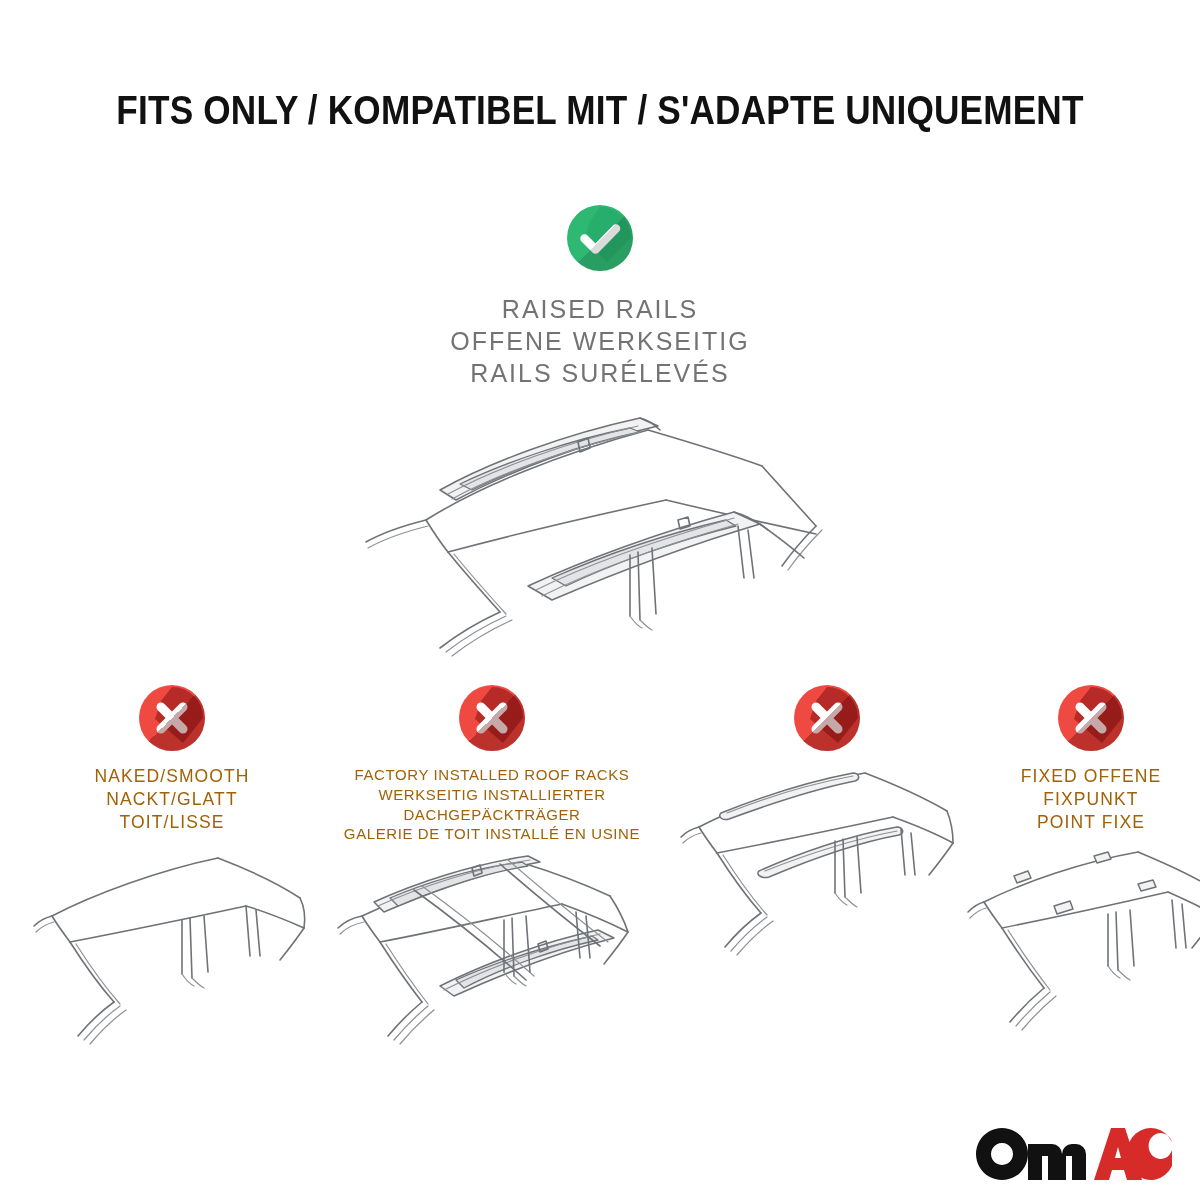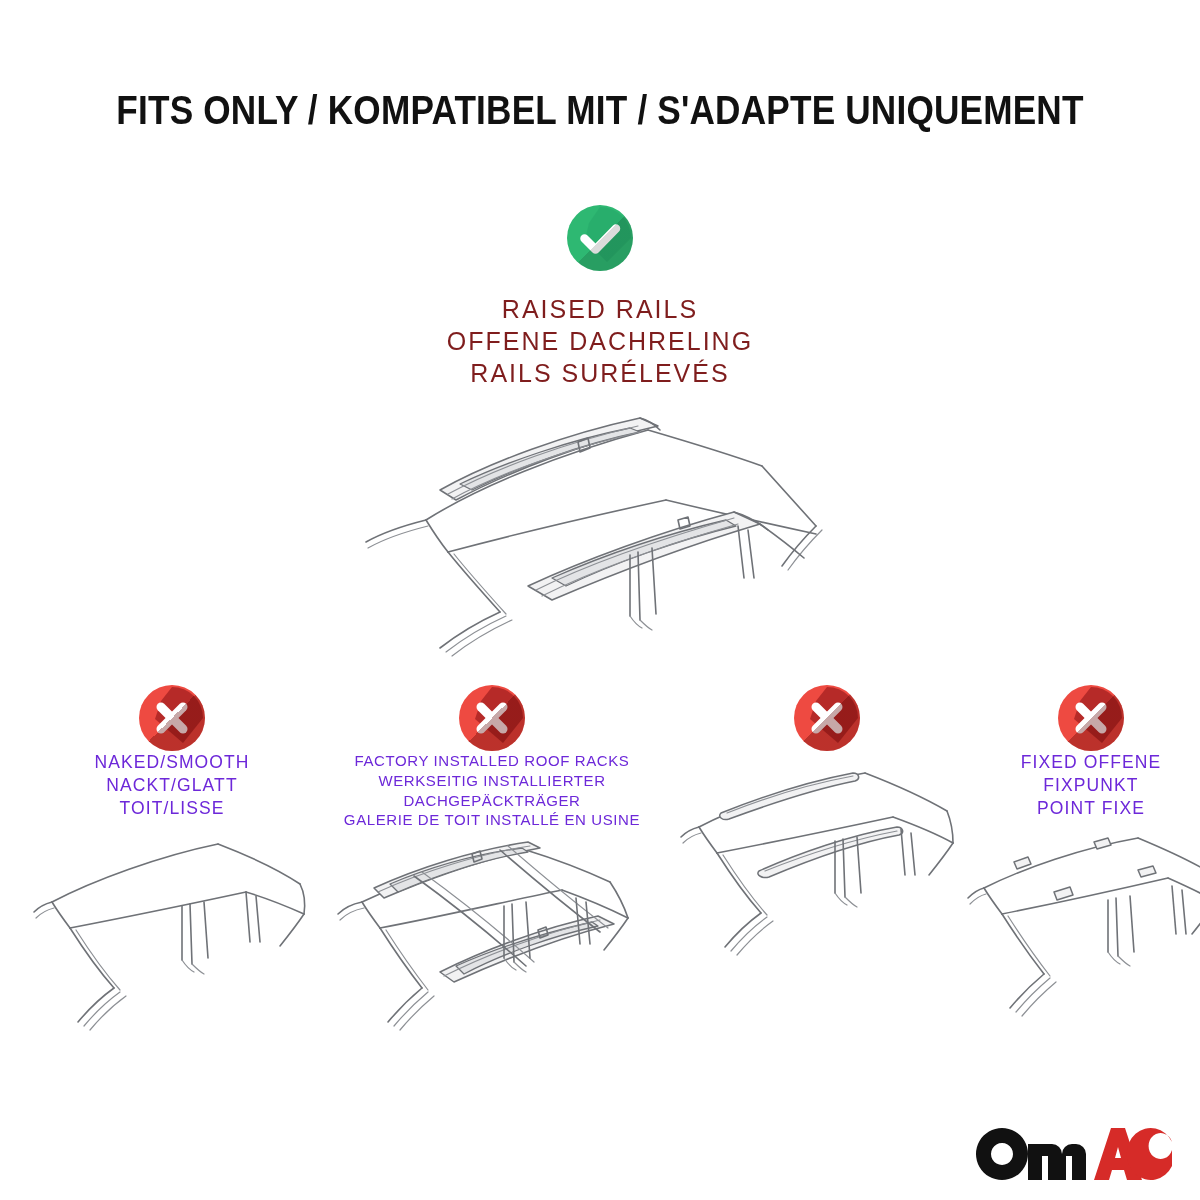--- a/index.html
+++ b/index.html
@@ -48,42 +48,43 @@
     background:linear-gradient(135deg, rgba(0,0,0,0) 0 52%, rgba(0,0,0,0.14) 52% 100%);
   }
   .badge.no .shade{
     background:linear-gradient(135deg, rgba(0,0,0,0) 0 50%, rgba(90,0,0,0.34) 50% 100%);
   }
   .badge svg{position:absolute;inset:0;width:100%;height:100%;}
 
   .hero-labels{
     margin-top:22px;
     text-align:center;
-    color:#7f1d1d;
+    color:#737373;
     font-size:25px;
     line-height:1.28;
     letter-spacing:2.0px;
     font-weight:400;
   }
   .hero-labels div{white-space:nowrap;}
 
   
   .hero-art{
     position:absolute;top:400px;left:330px;width:560px;height:270px;
   }
   .hero-art svg{width:100%;height:100%;display:block;}
 
   
   .cols{
     position:absolute;top:685px;left:0;width:1200px;height:420px;
   }
   .col{position:absolute;top:0;display:flex;flex-direction:column;align-items:center;}
   .col .lbl{
+    margin-top:14px;
     text-align:center;
-    color:#6d28d9;
+    color:#a16207;
     font-size:17.5px;
     line-height:1.32;
     letter-spacing:1.1px;
     font-weight:400;
   }
   .col .lbl div{white-space:nowrap;}
   .col-art{margin-top:10px;}
   .col-art svg{display:block;}
 
   
@@ -119,21 +120,21 @@
     <div class="badge ok">
       <svg viewBox="0 0 66 66" aria-hidden="true">
         <path d="M33 2 A31 31 0 0 1 64 33 L40 57 L18 35 L22 18 Z" fill="#25a568" opacity="0.55"></path>
         <path d="M17.5 33.5 L28.5 44.5 L49 23.5" fill="none" stroke="#ffffff" stroke-width="8.5" stroke-linecap="round" stroke-linejoin="round"></path>
       </svg>
       <div class="shade"></div>
     </div>
 
     <div class="hero-labels">
       <div>RAISED RAILS</div>
-      <div>OFFENE DACHRELING</div>
+      <div>OFFENE WERKSEITIG</div>
       <div>RAILS SURÉLEVÉS</div>
     </div>
   </div>
 
   <div class="hero-art">
     <svg viewBox="0 0 560 270" aria-hidden="true">
 
       <path class="ln" d="M96 120 C150 86 230 54 318 30"></path>
       <path class="ln" d="M318 30 C352 40 396 53 432 66"></path>
       <path class="ln" d="M432 66 C452 88 470 108 486 126"></path>

